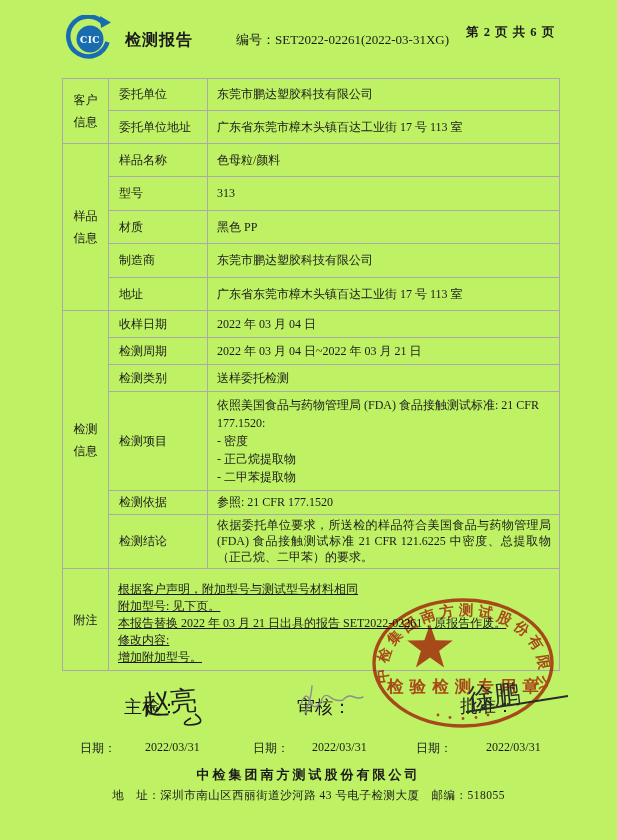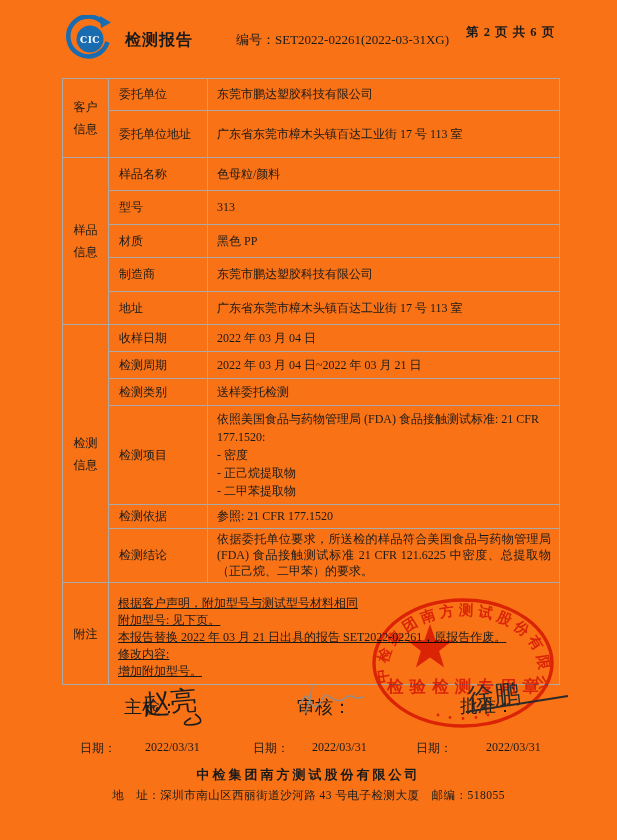--- a/index.html
+++ b/index.html
@@ -1,17 +1,17 @@
 <!DOCTYPE html>
 <html><head>
 <meta charset="utf-8">
 <style>
   * { margin:0; padding:0; box-sizing:border-box; }
   body { background:#ffffff; font-family:"Liberation Serif","DejaVu Serif",serif; color:#1a1a1a; }
-  .page { position:relative; width:617px; height:840px; background:#f97316; overflow:hidden; }
+  .page { position:relative; width:617px; height:840px; background:#bef264; overflow:hidden; }
 
   
   .hdr-title   { position:absolute; left:125px; top:30px; font-size:16px; font-weight:bold; letter-spacing:1px; }
   .hdr-no      { position:absolute; left:236px; top:31px; font-size:13px; font-weight:normal; }
   .hdr-page    { position:absolute; left:466px; top:24px; font-size:12.5px; font-weight:bold; letter-spacing:1px; }
   .logo        { position:absolute; left:64px; top:15px; }
 
   
   table.report { position:absolute; left:62px; top:78px; border-collapse:collapse; table-layout:fixed; }
   table.report td { border:1px solid #aaaaaa; font-size:12px; vertical-align:middle; }
@@ -58,21 +58,21 @@
         <col style="width:99px">
         <col style="width:352px">
       </colgroup>
     <tbody>
         <tr style="height:32px">
       <td class="grp" rowspan="2">客户
 信息</td>
       <td class="lbl">委托单位</td>
       <td class="val">东莞市鹏达塑胶科技有限公司</td>
     </tr>
-    <tr style="height:47px">
+    <tr style="height:33px">
       <td class="lbl">委托单位地址</td>
       <td class="val">广东省东莞市樟木头镇百达工业街 17 号 113 室</td>
     </tr>
     <tr style="height:33px">
       <td class="grp" rowspan="5">样品
 信息</td>
       <td class="lbl">样品名称</td>
       <td class="val">色母粒/颜料</td>
     </tr>
     <tr style="height:34px">

